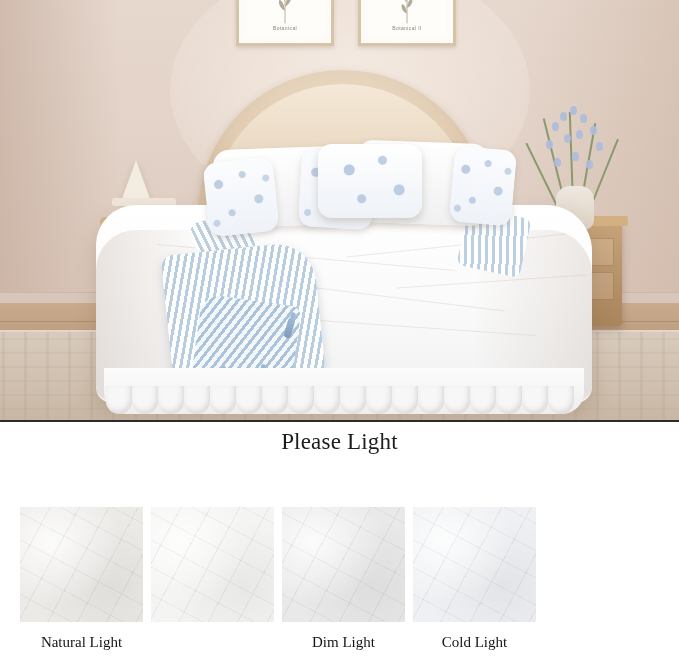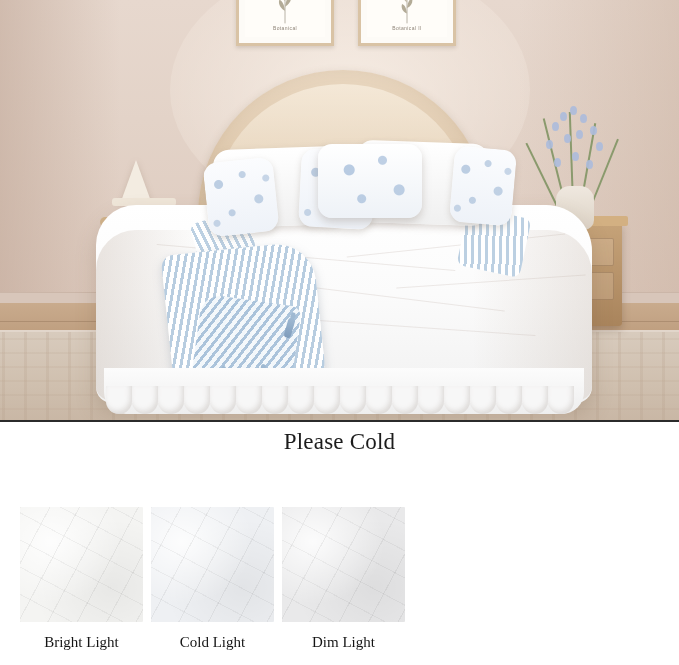--- a/index.html
+++ b/index.html
@@ -587,46 +587,52 @@
       <div class="ruffle-wave" style="left:366px;"></div>
       <div class="ruffle-wave" style="left:392px;"></div>
       <div class="ruffle-wave" style="left:418px;"></div>
       <div class="ruffle-wave" style="left:444px;"></div>
     </div>
   </div>
 
   <div class="divider"></div>
 
   <div class="note">
-    <div class="note-title">Please Cold</div>
+    <div class="note-title">Please Light</div>
   </div>
 
   <div class="swatches">
 
+    <div class="swatch">
+      <div class="swatch-img" style="background:#eceae7">
+        <div class="quilt-soft"></div>
+          <div class="quilt"></div>
+      </div>
+      <div class="swatch-label">Natural Light</div>
+    </div>
 
     <div class="swatch">
       <div class="swatch-img" style="background:#f4f4f2">
         <div class="quilt-soft"></div>
           <div class="quilt"></div>
       </div>
-      <div class="swatch-label">Bright Light</div>
-    </div>
-
+    </div>
+
+
+    <div class="swatch">
+      <div class="swatch-img" style="background:#e9e9ea">
+        <div class="quilt-soft"></div>
+          <div class="quilt"></div>
+      </div>
+      <div class="swatch-label">Dim Light</div>
+    </div>
 
     <div class="swatch">
       <div class="swatch-img" style="background:#eef0f3">
         <div class="quilt-soft"></div>
           <div class="quilt"></div>
       </div>
       <div class="swatch-label">Cold Light</div>
     </div>
 
-    <div class="swatch">
-      <div class="swatch-img" style="background:#e9e9ea">
-        <div class="quilt-soft"></div>
-          <div class="quilt"></div>
-      </div>
-      <div class="swatch-label">Dim Light</div>
-    </div>
-
   </div>
 
 </div>
 
 </body></html>

